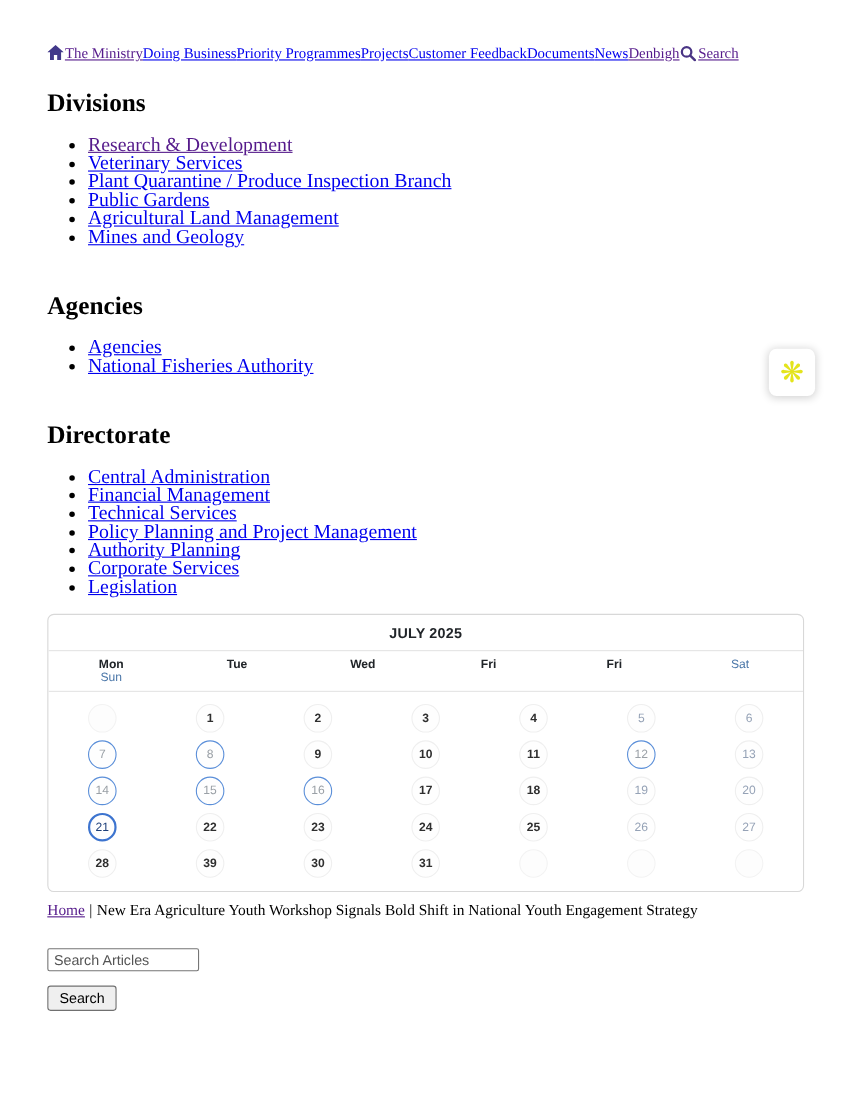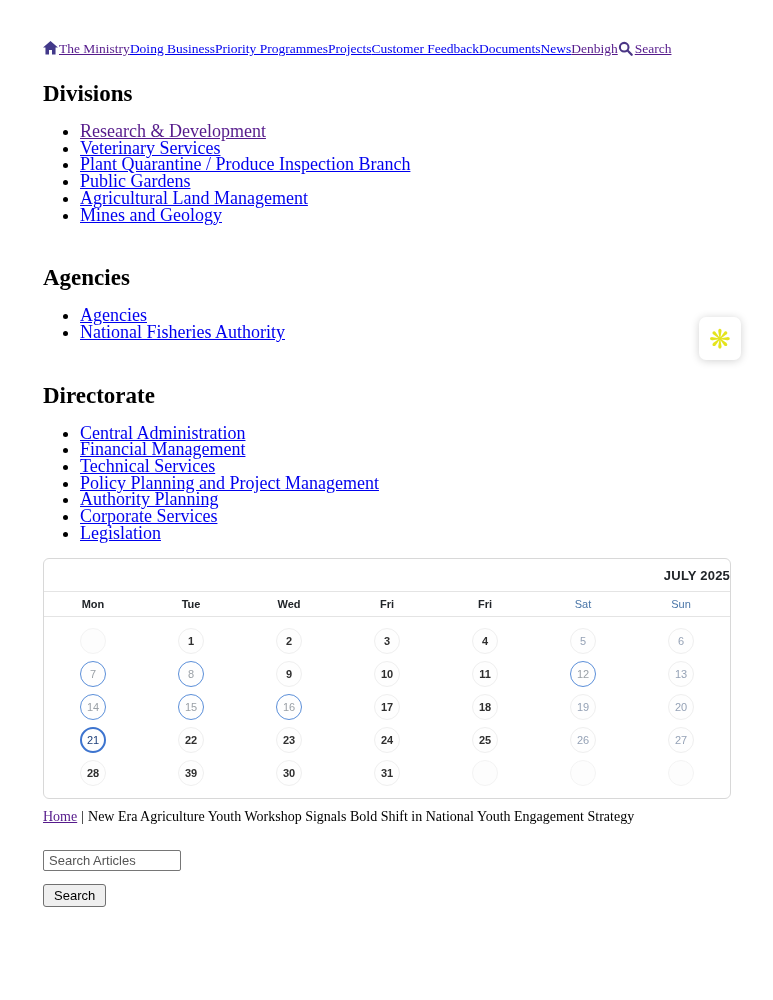--- a/index.html
+++ b/index.html
@@ -20,23 +20,23 @@
 
   
   .section h2{font-size:23px;font-weight:bold;margin:42px 0 0;}
   .section.first h2{margin-top:21px}
   .section ul{margin:16px 0 0;padding-left:37px}
   .section li{line-height:16.7px;font-size:18px}
 
   
   .calendar{margin-top:16px;border:1px solid #d8d8d8;border-radius:6px;background:#fff;
     font-family:"Liberation Sans",sans-serif;overflow:hidden}
-  .cal-title{text-align:right;padding:9px 0 8px;font-size:13px;font-weight:bold;
+  .cal-title{text-align:center;padding:9px 0 8px;font-size:13px;font-weight:bold;
     color:#212529;border-bottom:1px solid #e4e4e4;letter-spacing:.2px}
-  .cal-dows{display:grid;grid-template-columns:repeat(7,1fr);padding:6px 0;border-bottom:1px solid #e4e4e4}
+  .cal-dows{display:grid;grid-template-columns:repeat(6,1fr);padding:6px 0;border-bottom:1px solid #e4e4e4}
   .cal-dow{text-align:center;font-size:11px;font-weight:bold;color:#212529}
   .cal-dow.weekend{color:#4a76a8;font-weight:normal}
   .cal-grid{display:grid;grid-template-columns:repeat(7,1fr);row-gap:7px;padding:11px 0 12px}
   .cal-cell{display:flex;align-items:center;justify-content:center;height:26px}
   .cal-circle{width:26px;height:26px;border-radius:50%;border:1px solid #efefef;background:#fefefe;
     display:flex;align-items:center;justify-content:center;font-size:11px;font-weight:bold;color:#2f2f2f;box-sizing:border-box}
   .cal-cell.we .cal-circle{color:#95a2b6;font-weight:normal}
   .cal-cell.ev .cal-circle{border:1px solid #5b8fd9;color:#9aa0a6;font-weight:normal}
   .cal-cell.today .cal-circle{border:2px solid #3d74cf;color:#1c3e79;font-weight:normal}
   .cal-cell.empty .cal-circle{border:1px solid #f3f3f3;background:#fdfdfd}

